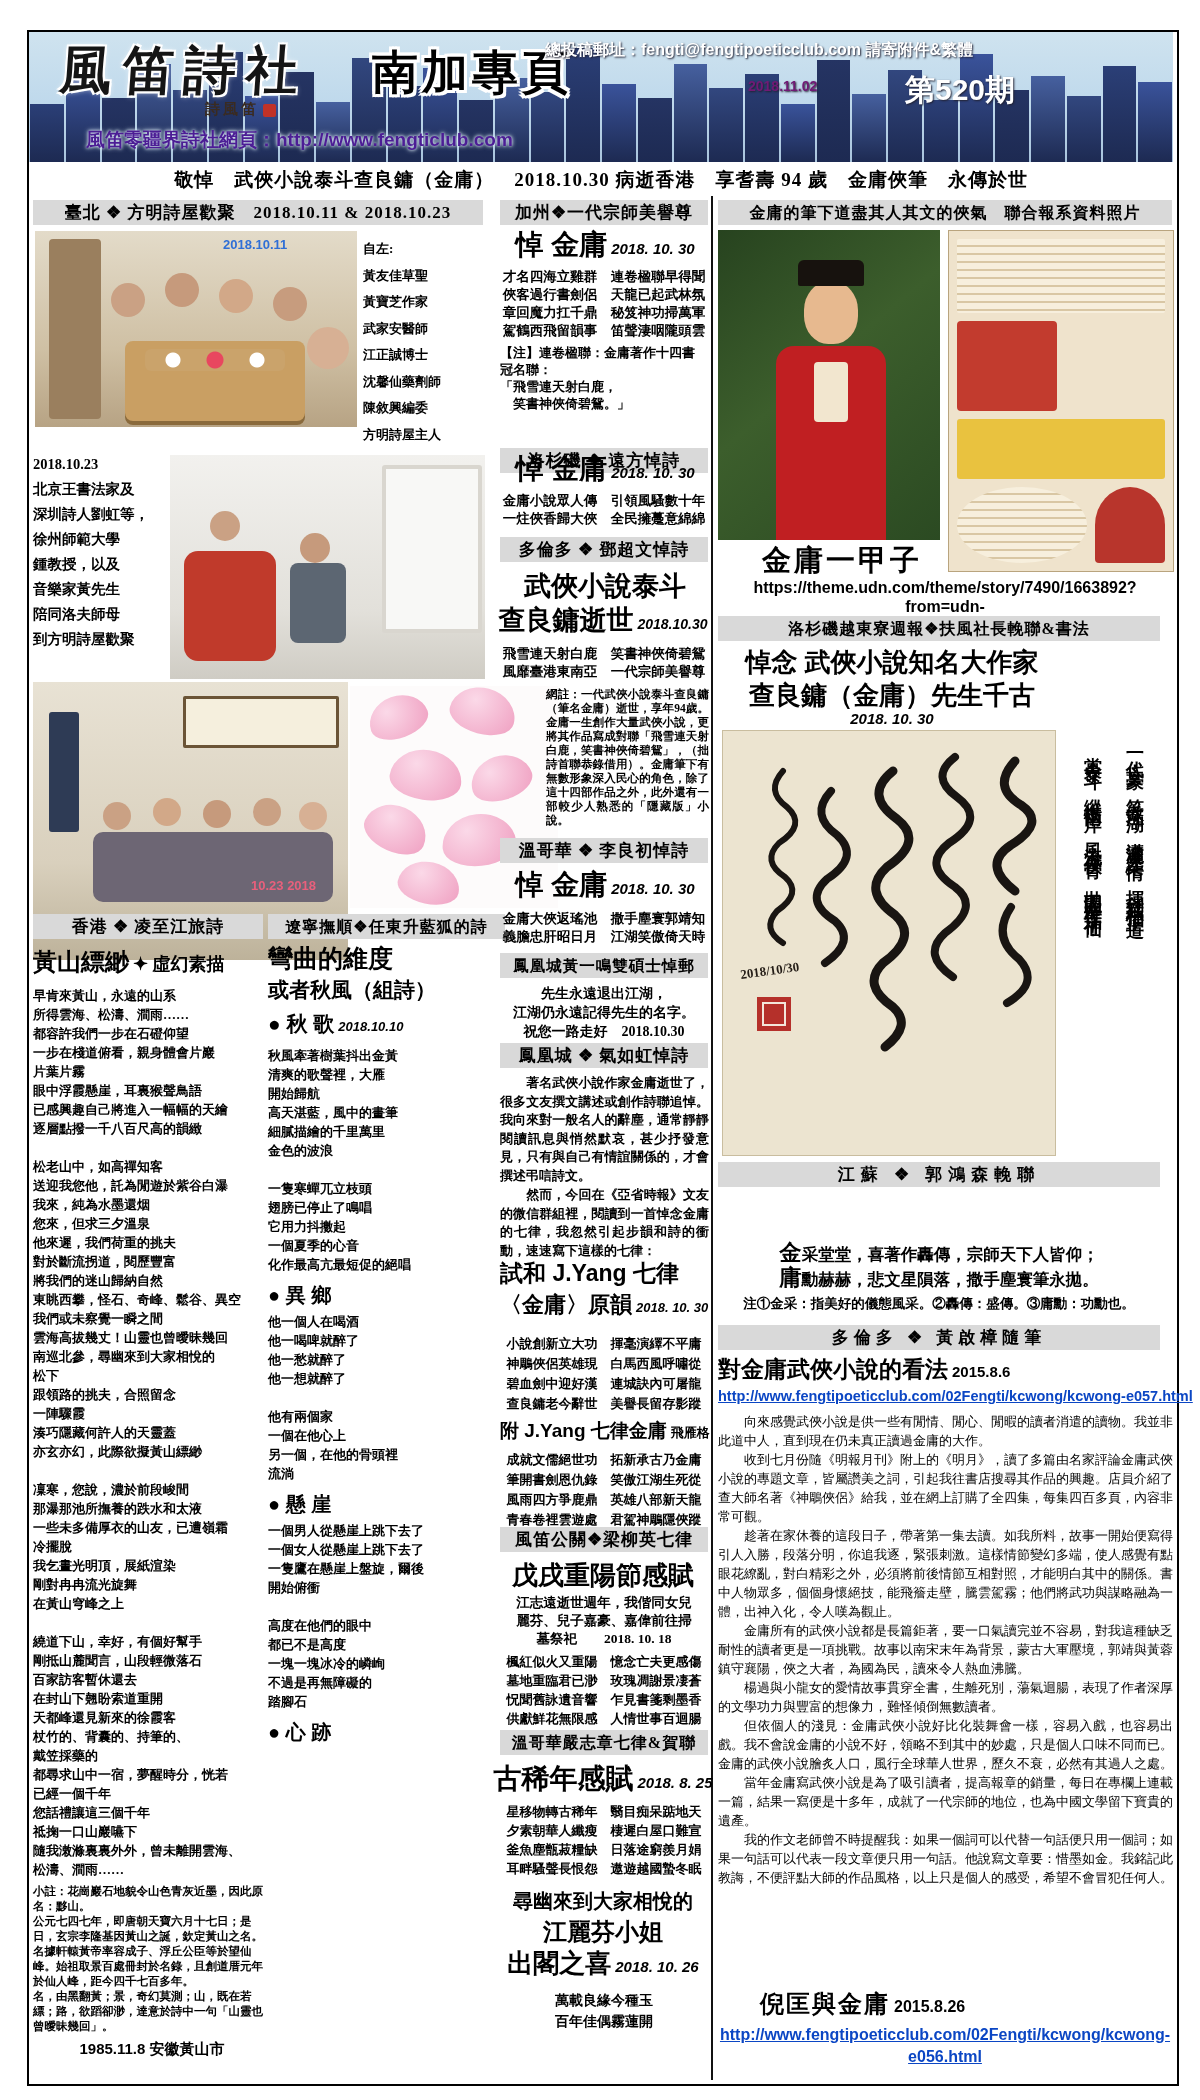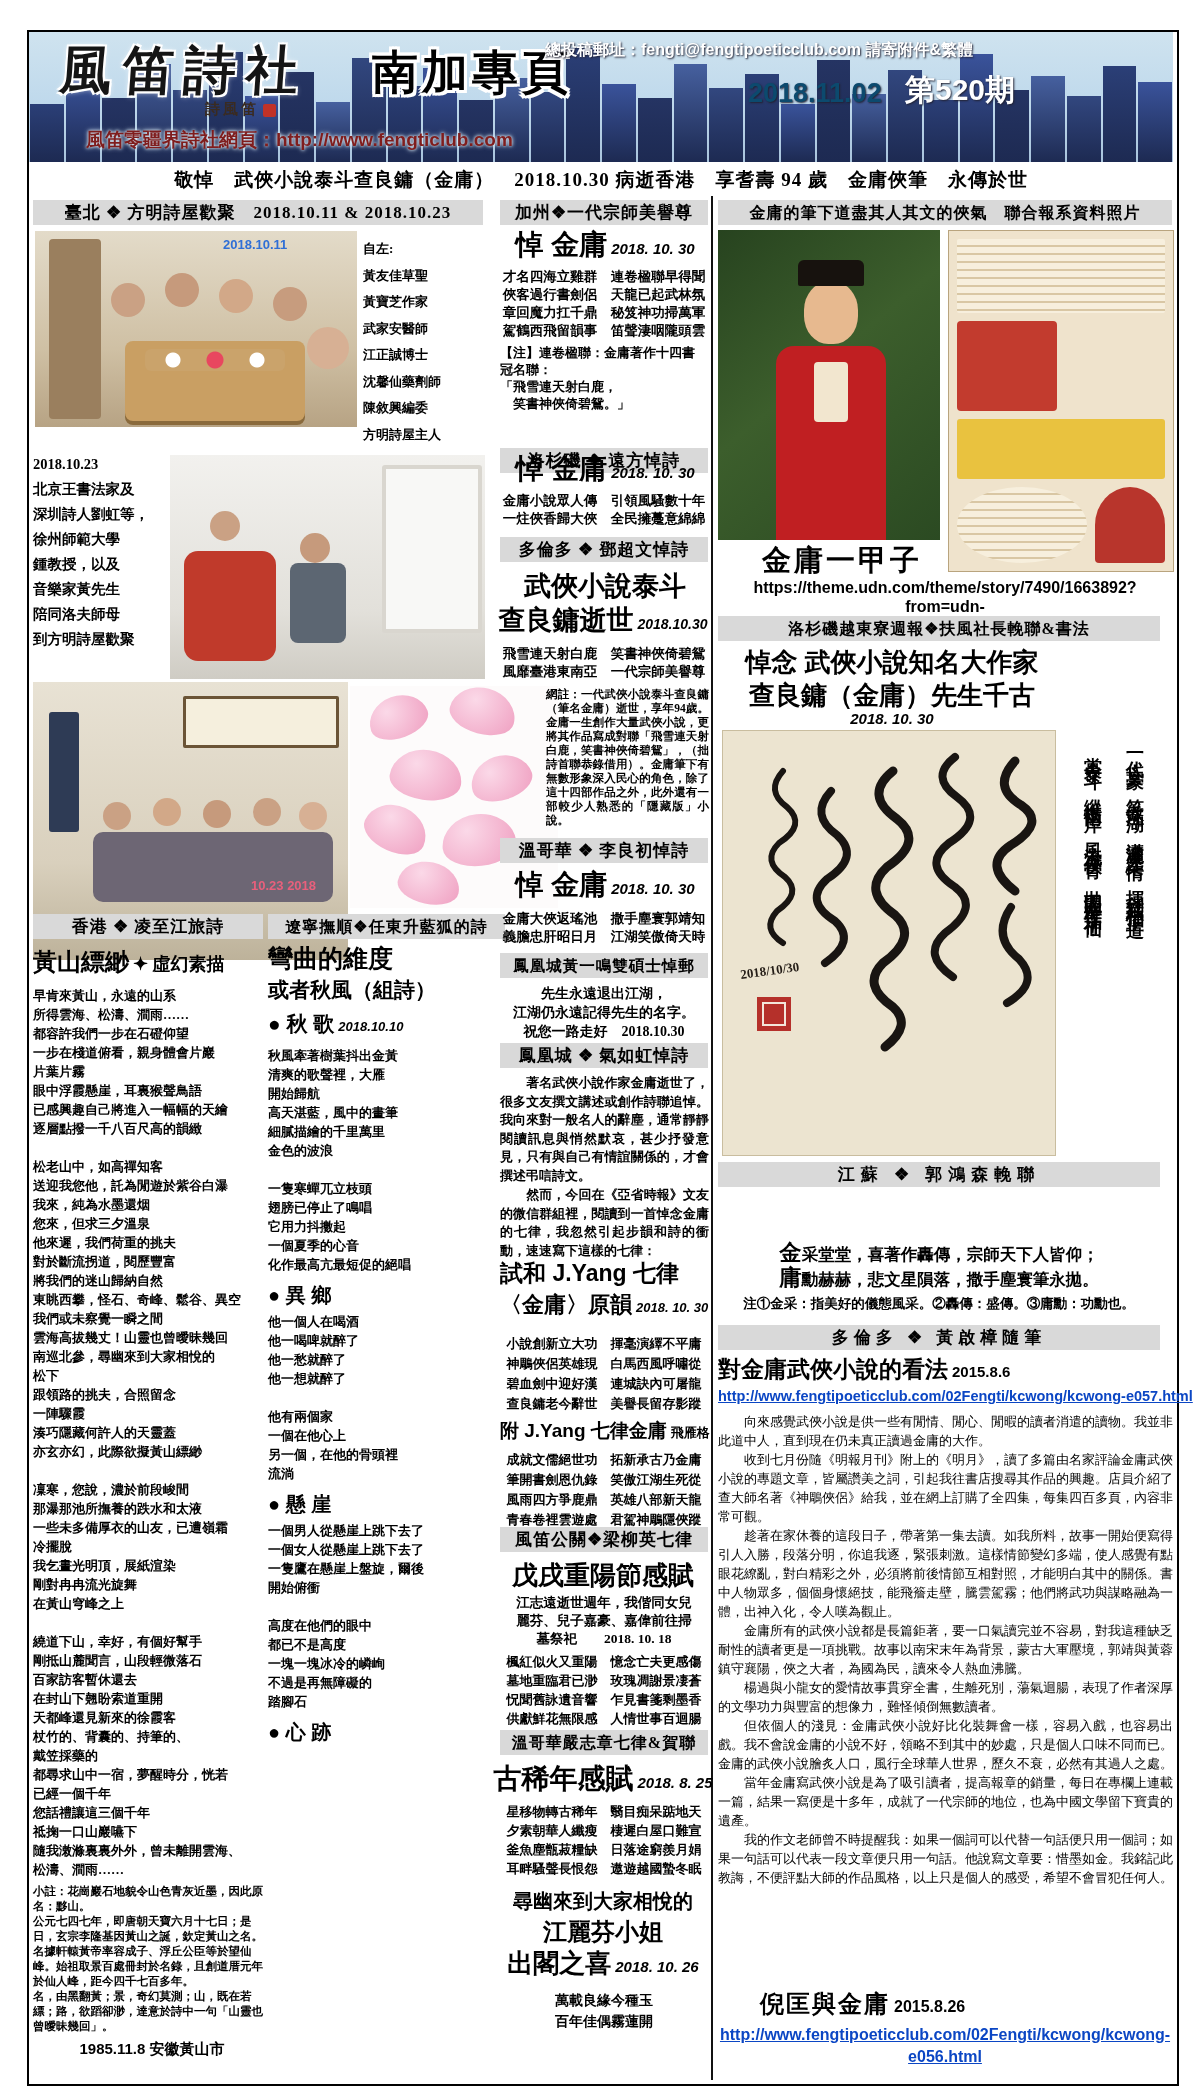--- a/index.html
+++ b/index.html
@@ -11,24 +11,24 @@
   
   #skyline{left:29px;top:32px;width:1144px;height:130px;background:linear-gradient(#cfe3ef 0%,#bfd9ec 55%,#a9c4dd 100%);overflow:hidden;}
   #bldgs{position:absolute;left:0;bottom:0;width:100%;height:100%;display:flex;align-items:flex-end;}
   #bldgs i{display:block;flex:1 0 auto;margin:0 1px;}
   .logo-main{left:60px;top:36px;font-size:52px;font-weight:bold;letter-spacing:10px;color:#151515;
     text-shadow:-2px -2px 0 #fff,2px -2px 0 #fff,-2px 2px 0 #fff,2px 2px 0 #fff,0 0 6px #fff;transform:skewX(-4deg);}
   .logo-badge{left:372px;top:42px;font-family:"Liberation Sans","DejaVu Sans",sans-serif;font-size:46px;font-weight:900;letter-spacing:4px;color:#000;
     text-shadow:-3px -3px 0 #fff,3px -3px 0 #fff,-3px 3px 0 #fff,3px 3px 0 #fff,0 3px 0 #fff,3px 0 0 #fff,-3px 0 0 #fff,0 -3px 0 #fff;}
   .logo-sub{left:205px;top:100px;font-size:15px;font-weight:bold;color:#3a2b20;letter-spacing:3px;}
   .seal{display:inline-block;width:13px;height:13px;background:#c03227;border-radius:2px;vertical-align:middle;margin-left:4px;}
-  .site-line{left:46px;top:127px;font-size:19px;font-weight:bold;color:#7f1d1d;font-family:"Liberation Sans","DejaVu Sans",sans-serif;
+  .site-line{left:46px;top:127px;font-size:19px;font-weight:bold;color:#4c1d95;font-family:"Liberation Sans","DejaVu Sans",sans-serif;
     text-shadow:0 0 3px #dcebf5,0 0 5px #dcebf5;padding-left:40px;}
   .submit-line{left:545px;top:40px;font-size:16px;font-weight:bold;color:#fff;font-family:"Liberation Sans","DejaVu Sans",sans-serif;text-shadow:1px 1px 2px #223;}
-  .head-date{left:748px;top:78px;font-size:27px;font-weight:bold;color:#0c4a6e;font-family:"Liberation Sans","DejaVu Sans",sans-serif;text-shadow:1px 1px 2px #223;}
+  .head-date{left:748px;top:78px;font-size:14px;font-weight:bold;color:#701a75;font-family:"Liberation Sans","DejaVu Sans",sans-serif;text-shadow:1px 1px 2px #223;}
   .head-issue{left:905px;top:70px;font-size:30px;font-weight:bold;color:#fff;font-family:"Liberation Sans","DejaVu Sans",sans-serif;text-shadow:1px 1px 2px #223;}
   .memorial{left:29px;top:164px;width:1144px;height:32px;line-height:32px;text-align:center;font-size:19px;font-weight:bold;letter-spacing:1px;}
   
   .bar{background:#d9d9d9;height:25px;line-height:25px;text-align:center;font-size:17px;font-weight:bold;letter-spacing:1px;}
   
   .lines{white-space:pre-line;}
   .poem{font-weight:bold;line-height:19px;font-size:13px;}
   .cpoem{font-weight:bold;text-align:center;}
   .stitle{font-family:"Liberation Sans","DejaVu Sans",sans-serif;font-weight:bold;}
   .idate{font-family:"Liberation Sans","DejaVu Sans",sans-serif;font-style:italic;font-weight:bold;}

